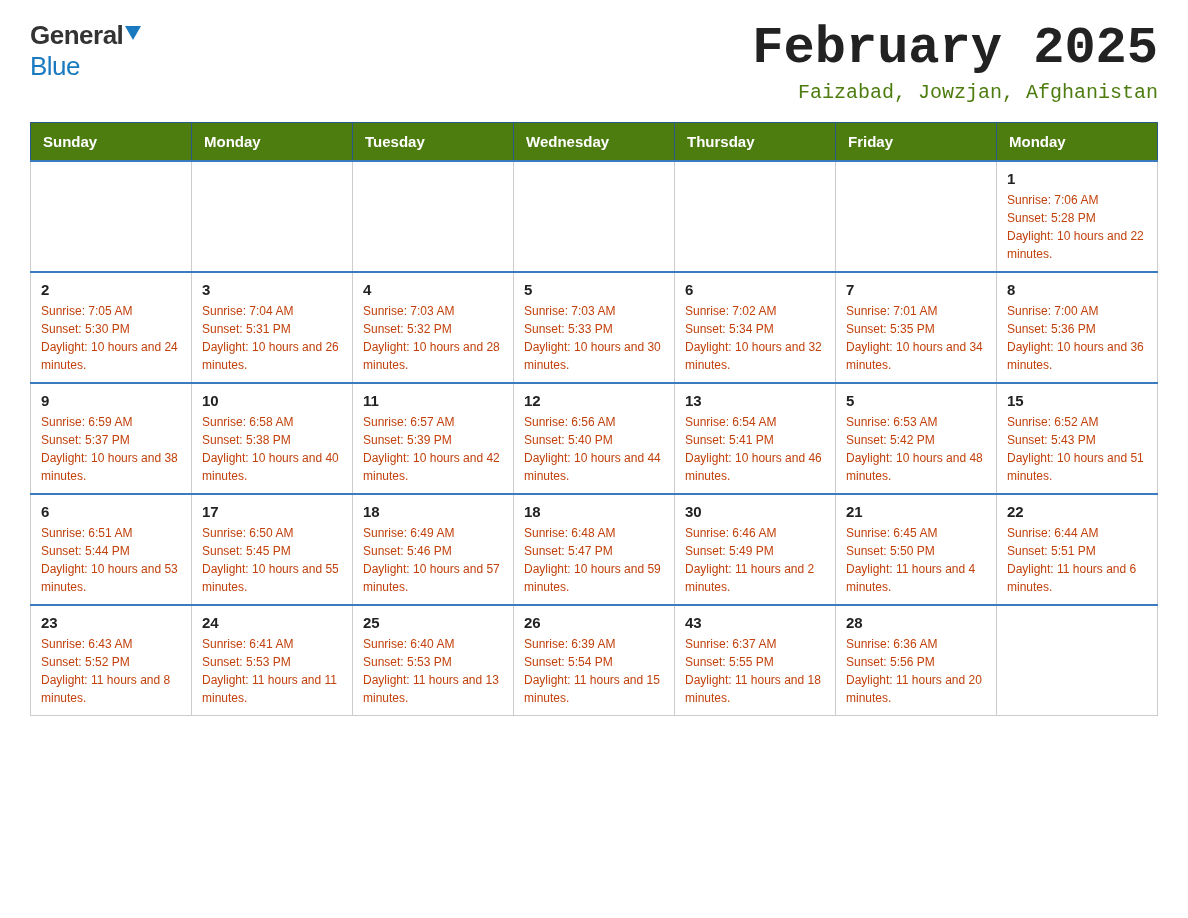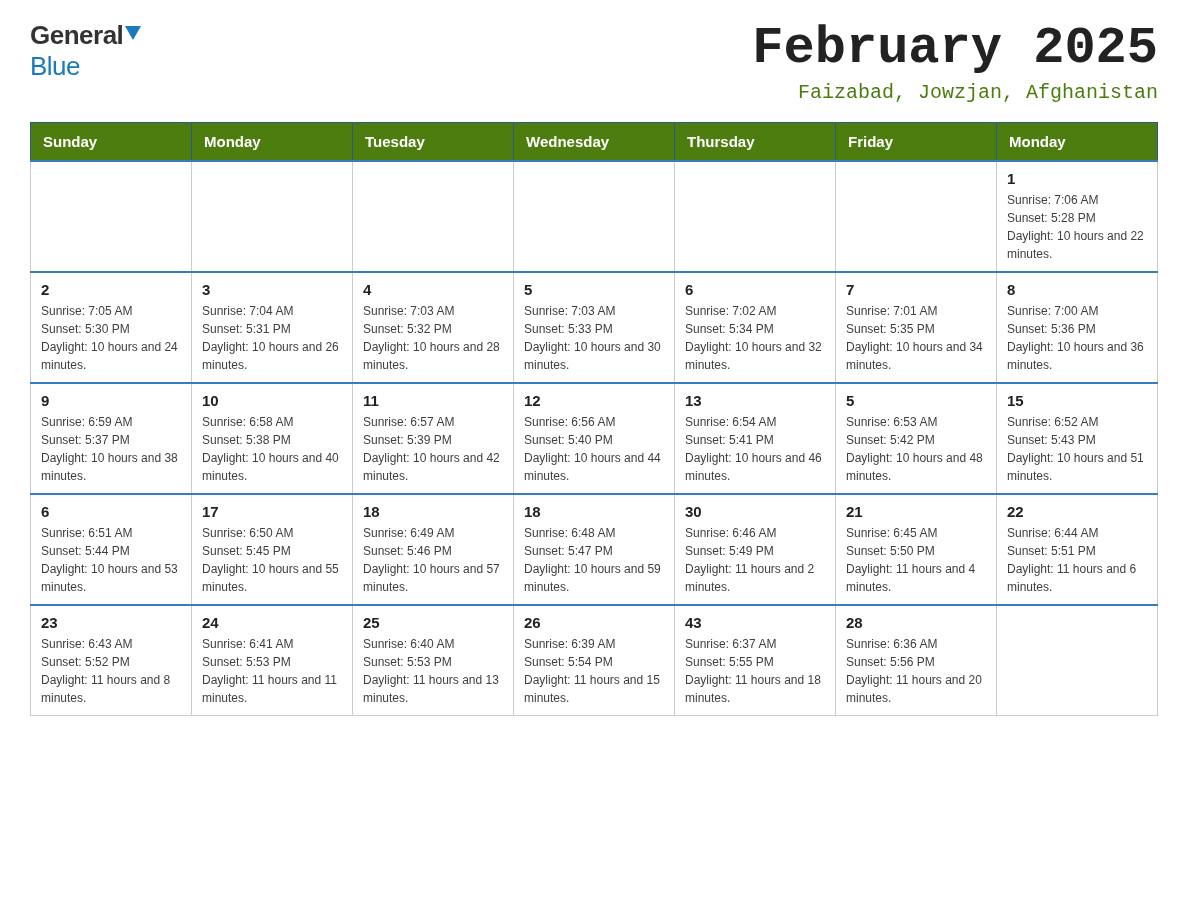--- a/index.html
+++ b/index.html
@@ -95,21 +95,21 @@
     }
     .calendar tbody tr td .day-num {
       font-size: 15px;
       font-weight: bold;
       color: #222;
       display: block;
       margin-bottom: 4px;
     }
     .calendar tbody tr td .day-info {
       font-size: 12px;
-      color: #404040;
+      color: #c2410c;
       line-height: 1.5;
     }
     .row-divider td {
       border-top: 2px solid #3a7abf !important;
     }
     .empty-cell {
       background: #f9f9f9;
     }
   </style>
 </head>

